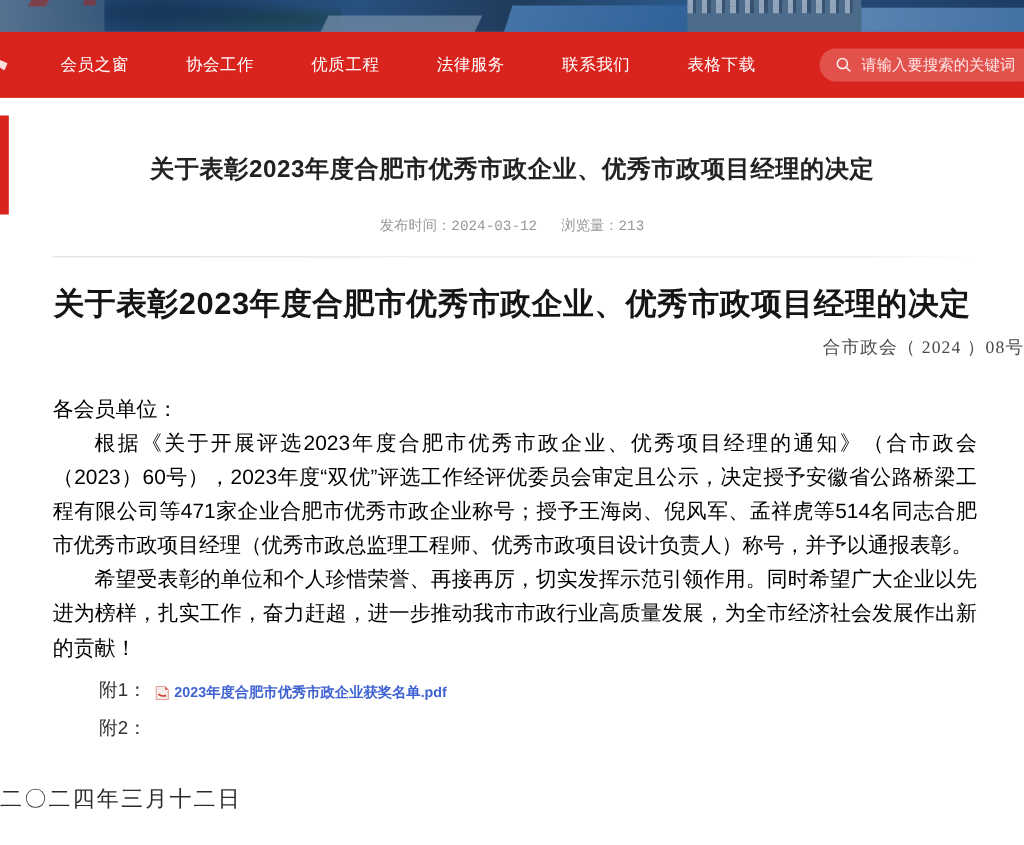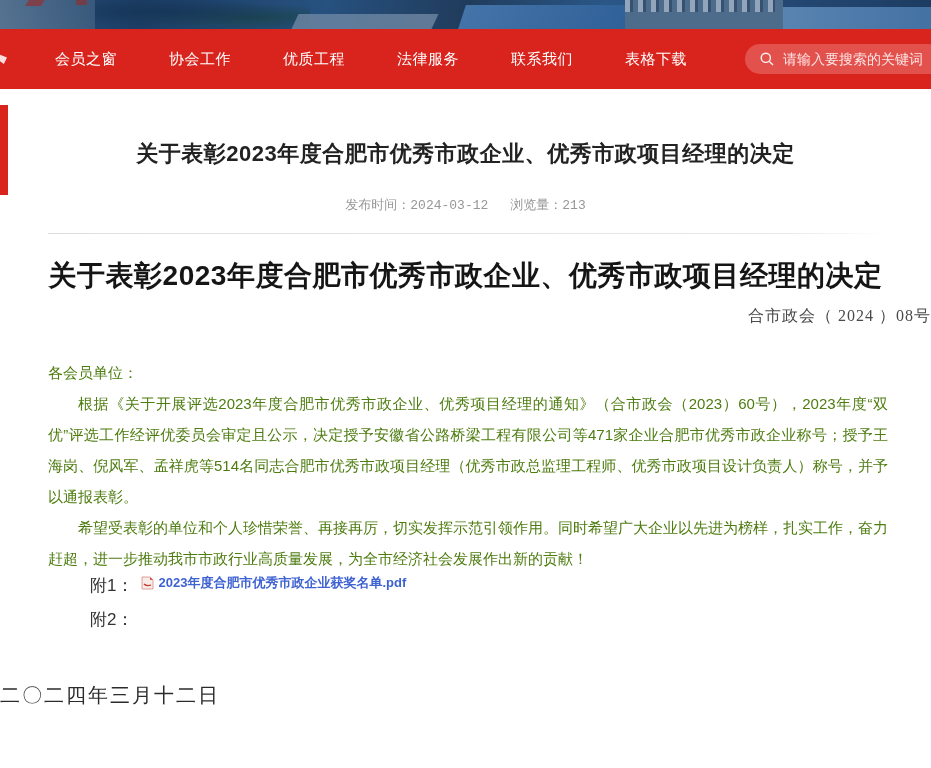--- a/index.html
+++ b/index.html
@@ -48,27 +48,27 @@
   .meta { margin-top:27px; text-align:center; font-size:13px; color:#979797;font-family:Liberation Mono, monospace; }
   .meta .group { display:inline-block; }
   .meta .gap { display:inline-block; width:22px; }
   .divider { margin:19px 43px 0 48px; height:1px; border:none;
              background: linear-gradient(90deg,#dedede,#e9e9e9 88%,rgba(233,233,233,0)); }
 
   
   .article-title { margin-top:23px; text-align:center; font-size:28px; font-weight:800; color:#151515; letter-spacing:.5px; }
   .doc-number { margin-top:11px; text-align:right; font-size:16px; color:#4a4a4a; letter-spacing:1px;
                 font-family:"Liberation Serif","DejaVu Serif",serif; }
-  .body-text { padding:0 43px 0 48px; margin-top:30px; font-size:15px; line-height:31px; color:#4d7c0f;
+  .body-text { padding:0 43px 0 48px; margin-top:30px; font-size:19px; line-height:31px; color:#000000;
                text-align:justify; }
   .body-text p { margin:0; }
   .body-text p.indent { text-indent:2em; }
 
   
-  .attach-row { display:flex; align-items:flex-start; height:34px; padding-left:90px; }
+  .attach-row { display:flex; align-items:flex-end; height:34px; padding-left:90px; }
   .attach-label { font-size:17px; color:#333; }
   .attach-link { display:flex; align-items:center; margin-left:8px; color:#3e62d2; font-size:13px;
                  text-decoration:none; cursor:pointer;font-weight:bold; }
   .attach-link .pdf { margin-right:4px; }
 
   
   .article-date { margin-top:40px; padding-right:45px; text-align:left; font-size:20px; color:#2b2b2b;
                   letter-spacing:2px; font-family:"Liberation Serif","DejaVu Serif",serif; }
 </style>
 </head>

